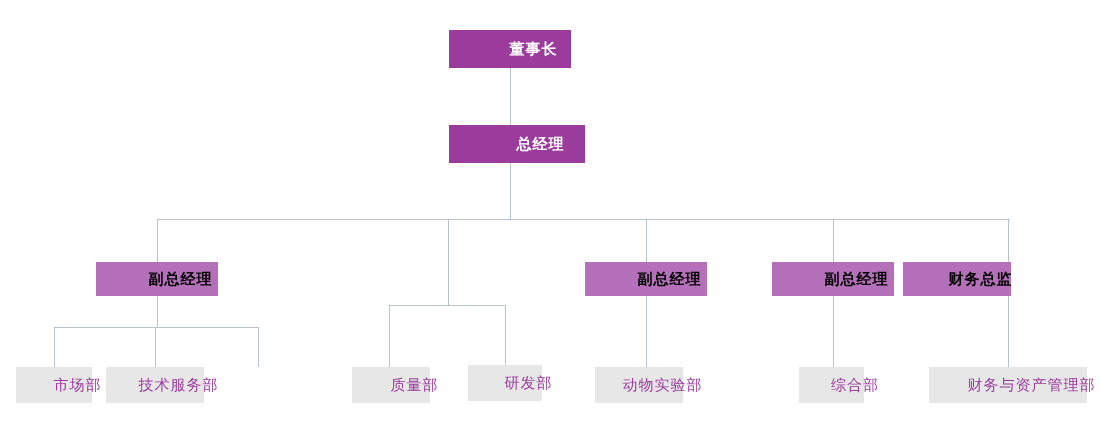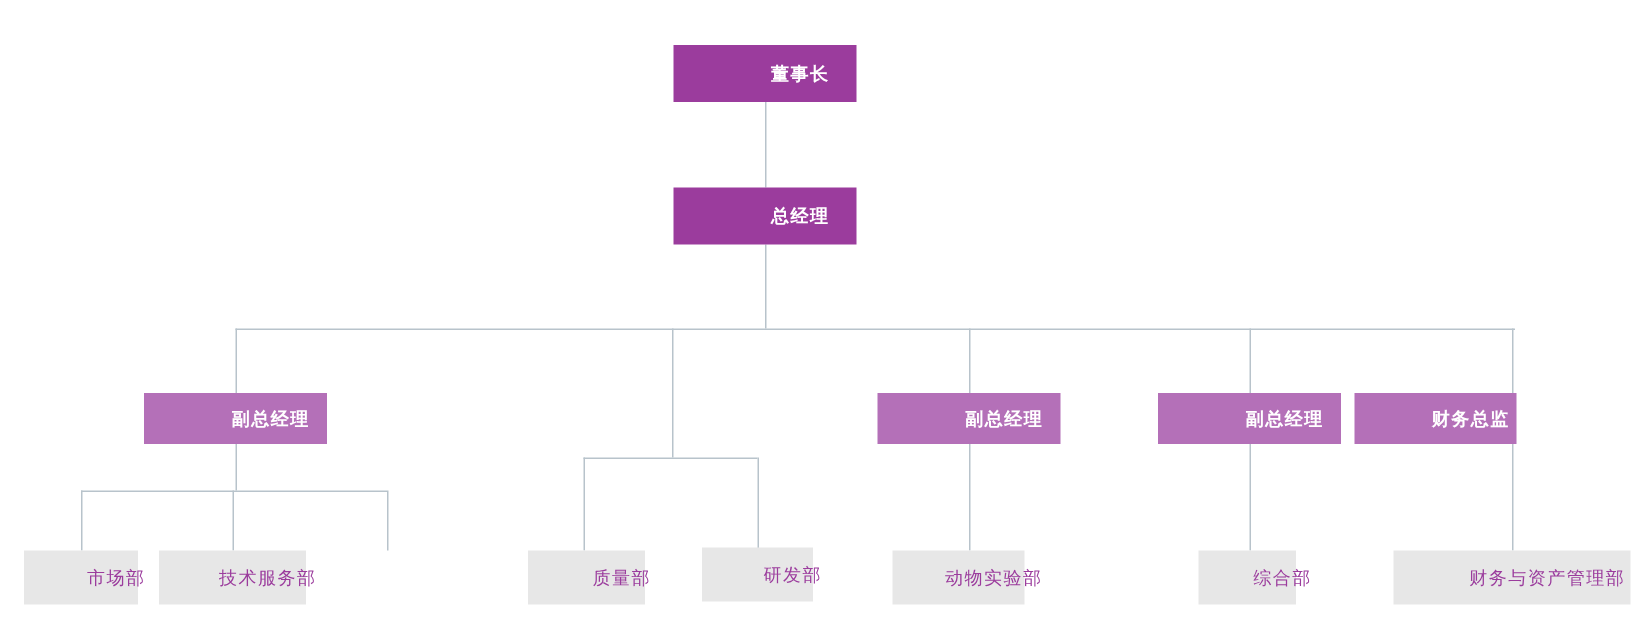--- a/index.html
+++ b/index.html
@@ -14,35 +14,35 @@
     height: 421px;
     background: #ffffff;
     overflow: hidden;
   }
   .node {
     position: absolute;
     display: flex;
     align-items: center;
     justify-content: center;
     box-sizing: border-box;
-    font-size: 12px;
+    font-size: 15px;
     letter-spacing: 1px;
     white-space: nowrap;
     z-index: 2;
     padding-left: 47px;
   }
   .node.exec {
     background: var(--executive-box, #9B3C9D);
     color: #ffffff;
     font-weight: 600;
     height: 38px;
   }
   .node.mgr {
     background: var(--manager-box, #B470B8);
-    color: #ffffff;
+    color: #000000;
     font-weight: 600;
     height: 34px;
   }
   .node.dept {
     background: var(--department-box, #E7E7E7);
     color: var(--department-text, #9B3C9D);
     font-weight: 500;
     height: 36px;
     font-family: Liberation Mono, monospace;
   }
@@ -83,21 +83,21 @@
   <i class="lh" style="left:389px;top:305px;width:116px"></i>
   <i class="lv" style="left:389px;top:305px;height:62px"></i>
   <i class="lv" style="left:505px;top:305px;height:62px"></i>
 
   <i class="lv" style="left:646px;top:296px;height:71px"></i>
   <i class="lv" style="left:833px;top:296px;height:71px"></i>
   <i class="lv" style="left:1008px;top:296px;height:71px"></i>
 
   <div class="node exec" style="left:449px;top:30px;width:122px">董事长</div>
 
-  <div class="node exec" style="left:449px;top:125px;width:122px">总经理</div>
+  <div class="node exec" style="left:449px;top:125px;width:136px">总经理</div>
 
   <div class="node mgr" style="left:96px;top:262px;width:122px">副总经理</div>
 
   <div class="node mgr" style="left:585px;top:262px;width:122px">副总经理</div>
 
   <div class="node mgr" style="left:772px;top:262px;width:122px">副总经理</div>
 
   <div class="node mgr" style="left:903px;top:262px;width:108px">财务总监</div>
 
   <div class="node dept" style="left:16px;top:367px;width:76px">市场部</div>

